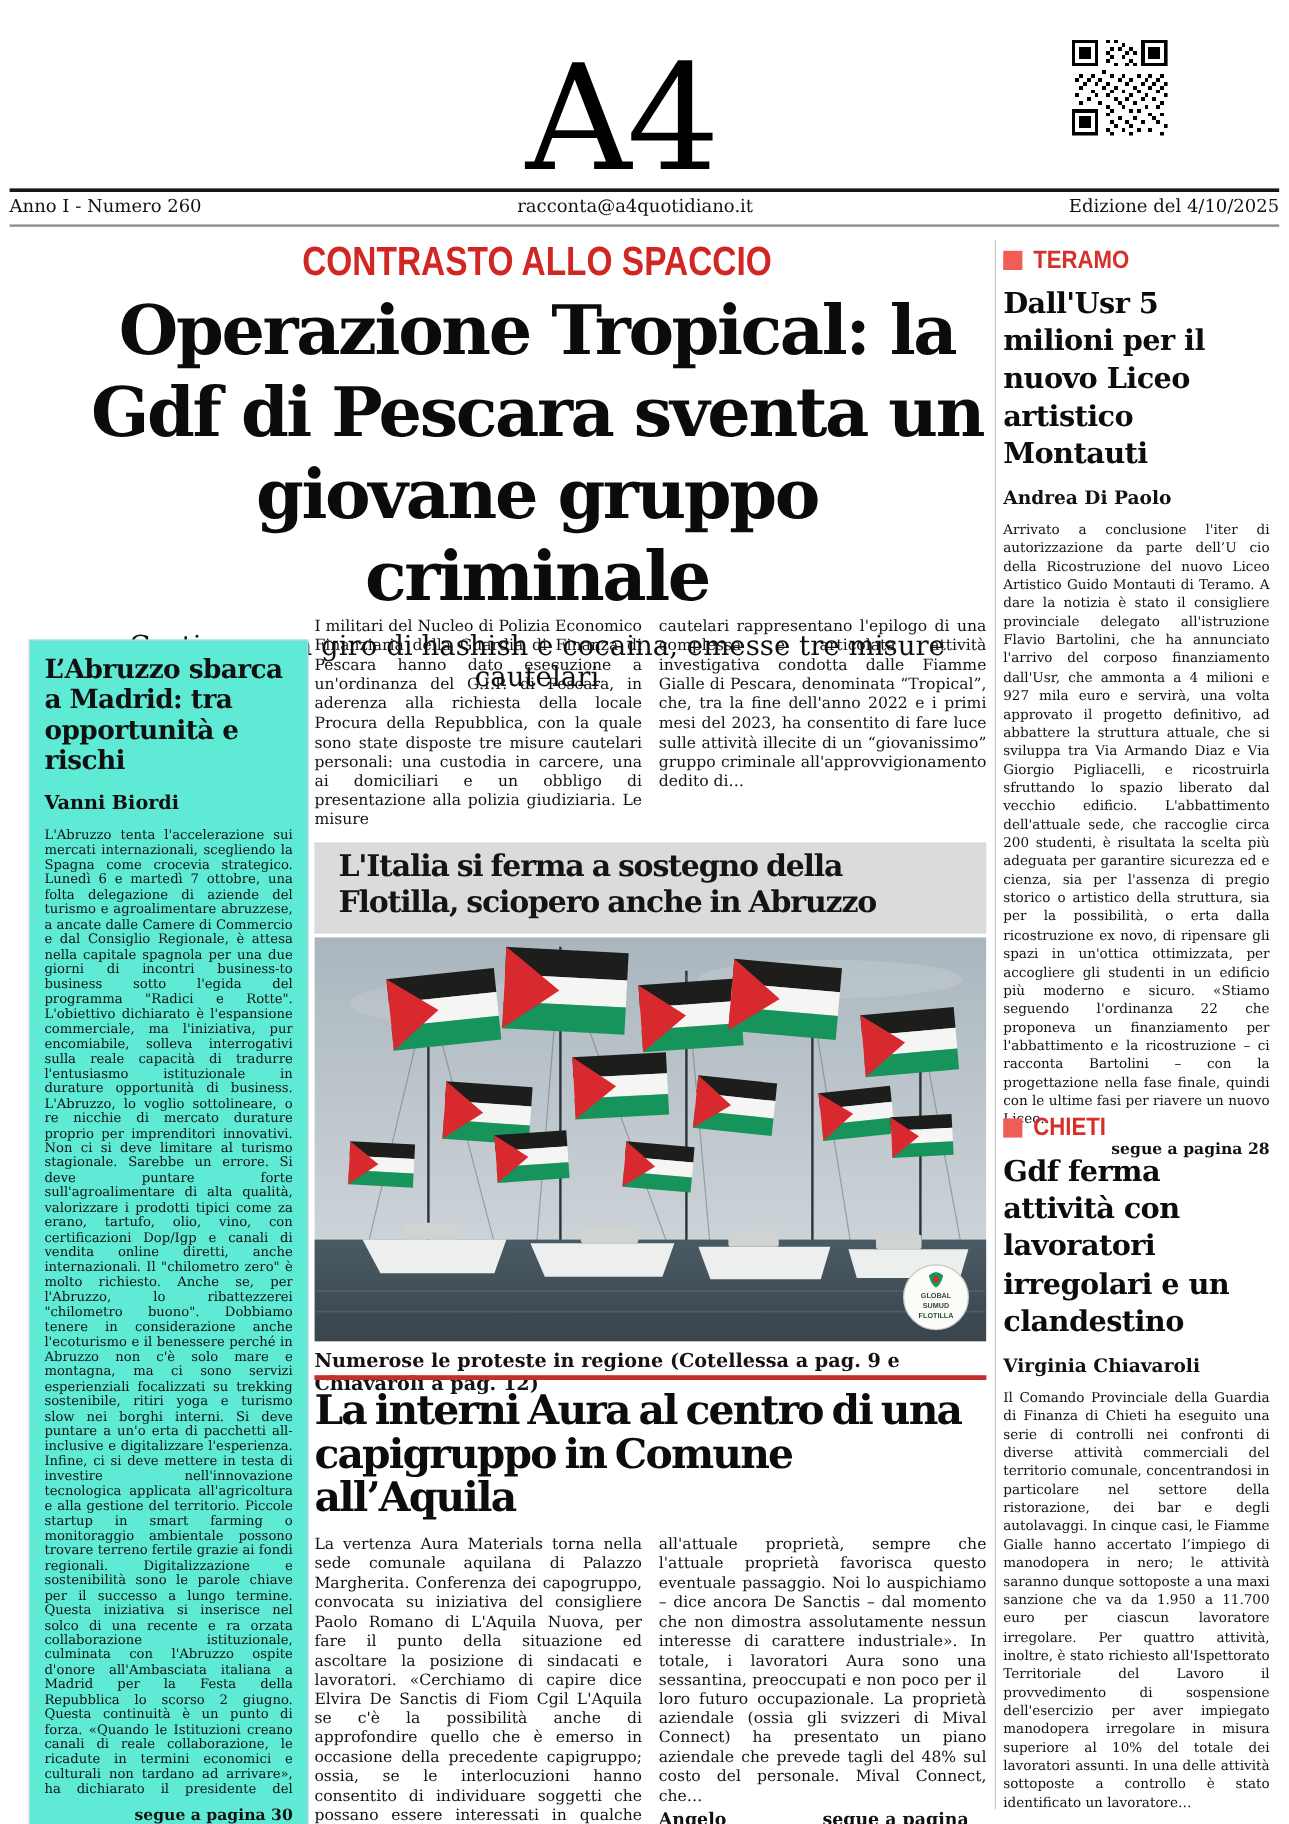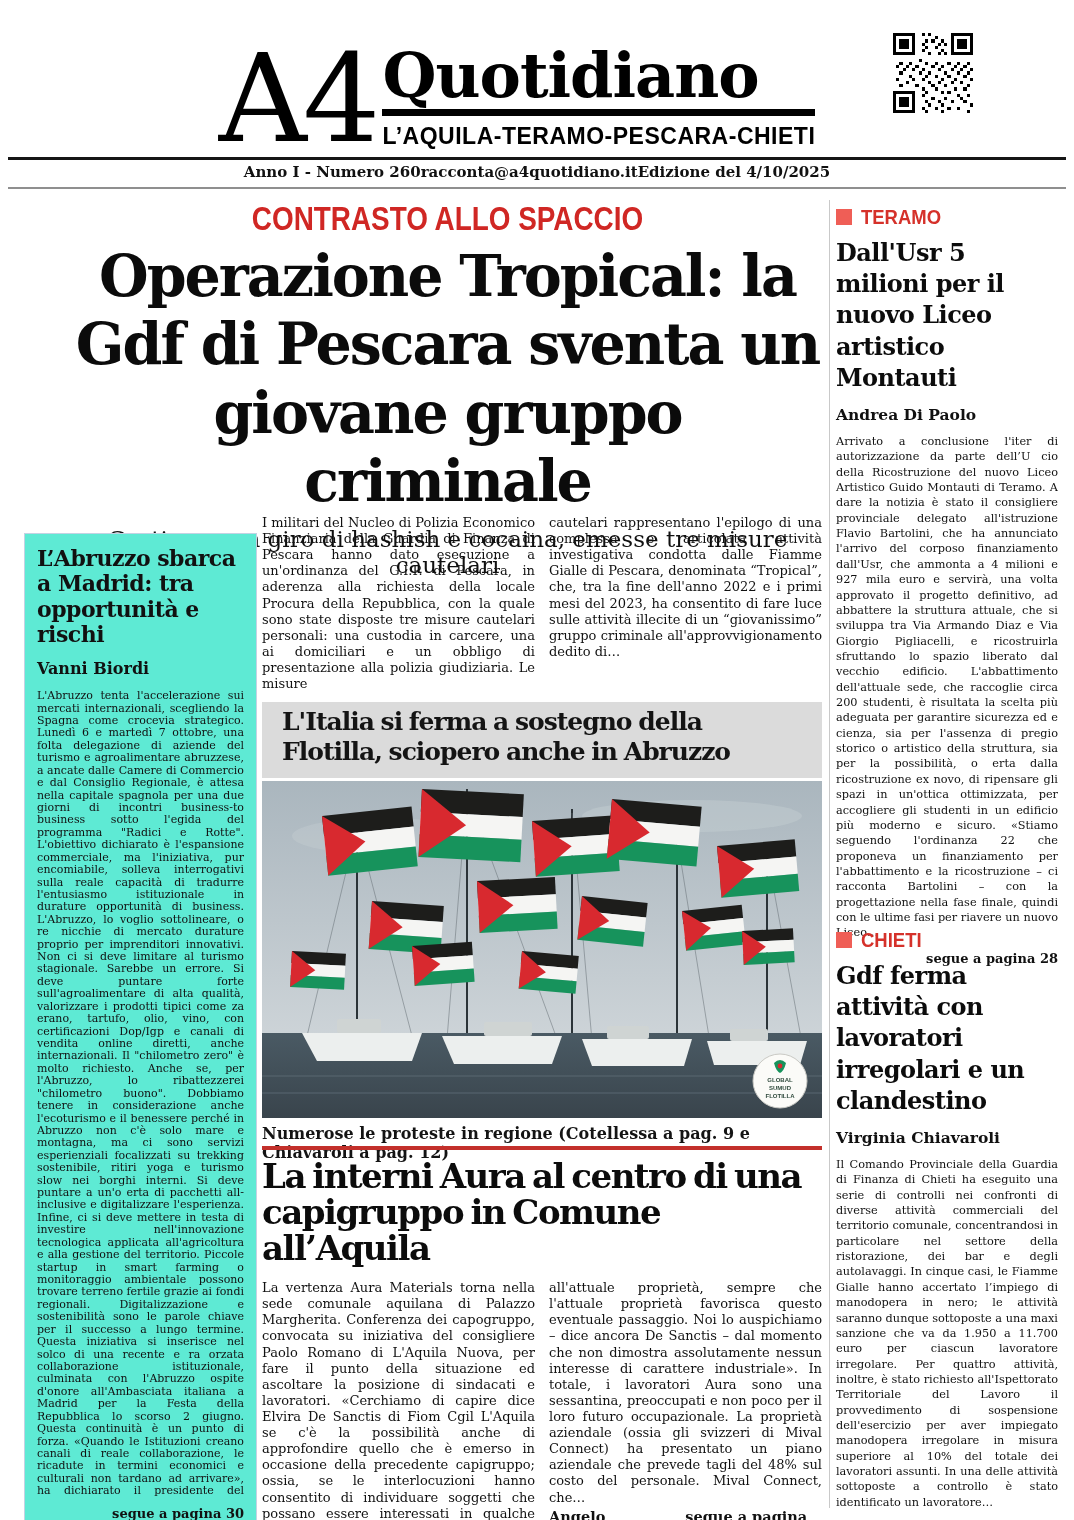--- a/index.html
+++ b/index.html
@@ -15,22 +15,22 @@
   .logo-right{display:flex;flex-direction:column;margin-left:6px;padding-top:2px;}
   .logo-name{font-family:"DejaVu Serif",serif;font-weight:700;font-size:62px;line-height:1.0;
              letter-spacing:-1px;color:#000;}
   .logo-rule{height:7px;background:#000;margin-top:2px;}
   .logo-sub{font-family:"Liberation Sans",sans-serif;font-weight:700;font-size:23px;
             letter-spacing:.5px;color:#000;margin-top:7px;}
   .qr{top:33px;left:893px;width:80px;height:80px;}
 
   
   .rule1{top:157px;left:8px;width:1058px;height:3px;background:#161616;}
-  .dateline{top:163px;left:8px;width:1058px;display:flex;justify-content:center;
-            font-weight:700;font-size:15px;}
+  .dateline{top:163px;left:8px;width:1058px;display:flex;justify-content:space-between;
+            font-weight:400;font-size:15px;gap:16px;}
   .rule2{top:187px;left:8px;width:1058px;height:2px;background:#8f8f8f;}
 
   
   .lead{top:199px;left:75px;width:745px;text-align:center;}
   .kicker{font-family:"Liberation Sans",sans-serif;font-weight:700;font-size:34px;
           color:#d02724;transform:scaleX(.82);transform-origin:center;letter-spacing:0;}
   .lead-headline{font-weight:700;font-size:57px;line-height:1.2;letter-spacing:-2px;
                  color:#0b0b0b;margin-top:4px;}
   .lead-subhead{font-size:23px;margin-top:10px;color:#101010;}
   .lead-cols{top:515px;left:262px;width:560px;display:flex;gap:14px;}
@@ -72,25 +72,20 @@
   .rail-author{font-weight:700;font-size:15.5px;margin-top:12px;}
   .rail-body{font-size:11.3px;line-height:1.36;text-align:justify;margin-top:10px;}
   .rail-segue{font-weight:700;font-size:13px;text-align:right;margin-top:10px;}
 </style>
 </head>
 <body>
 
 <header class="abs masthead">
   <div class="logo-row">
     <div class="logo-a4">A4</div>
-    <div class="logo-right">
-      <div class="logo-name">Quotidiano</div>
-      <div class="logo-rule"></div>
-      <div class="logo-sub">L’AQUILA-TERAMO-PESCARA-CHIETI</div>
-    </div>
   </div>
 </header>
 
 <div class="abs qr">
   <svg width="80" height="80" viewBox="0 0 25 25" shape-rendering="crispEdges">
     <rect width="25" height="25" fill="#fff"></rect>
     <g fill="#000">
       <path d="M0,0h7v7h-7z M18,0h7v7h-7z M0,18h7v7h-7z"></path>
       <path fill="#fff" d="M1,1h5v5h-5z M19,1h5v5h-5z M1,19h5v5h-5z"></path>
       <path d="M2,2h3v3h-3z M20,2h3v3h-3z M2,20h3v3h-3z"></path>

